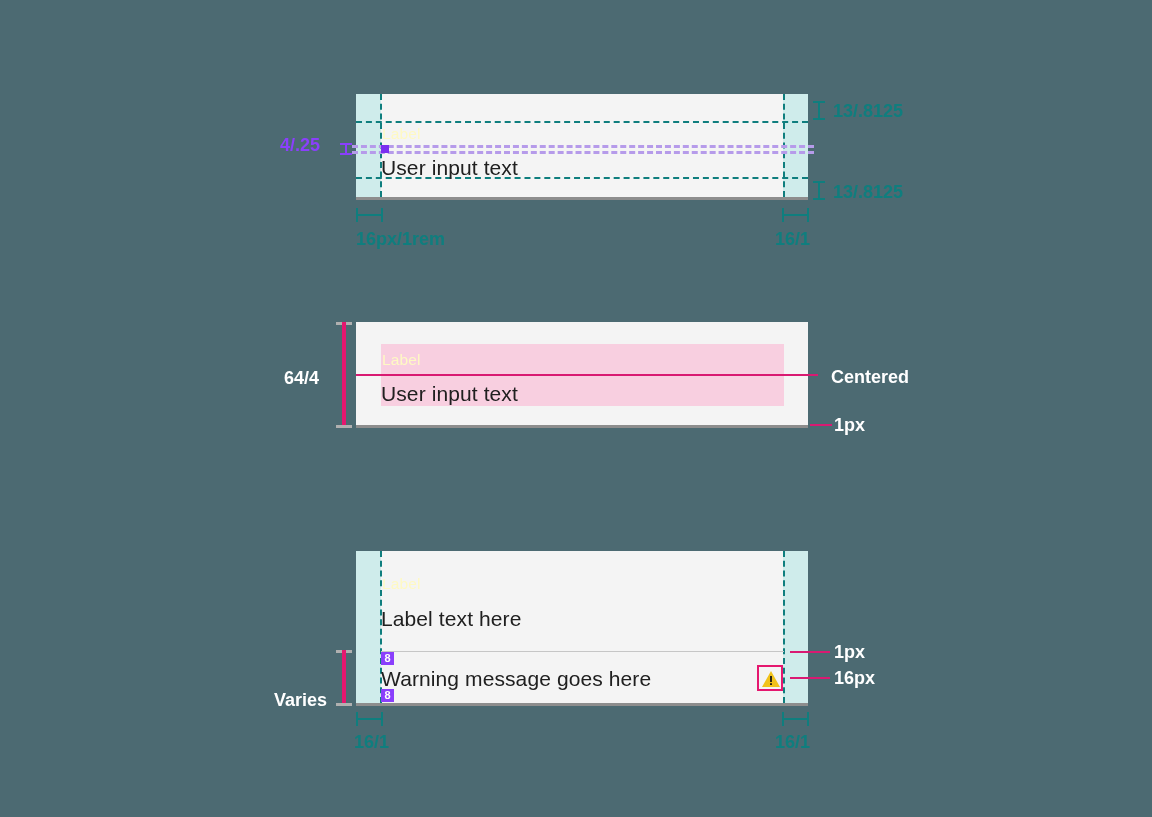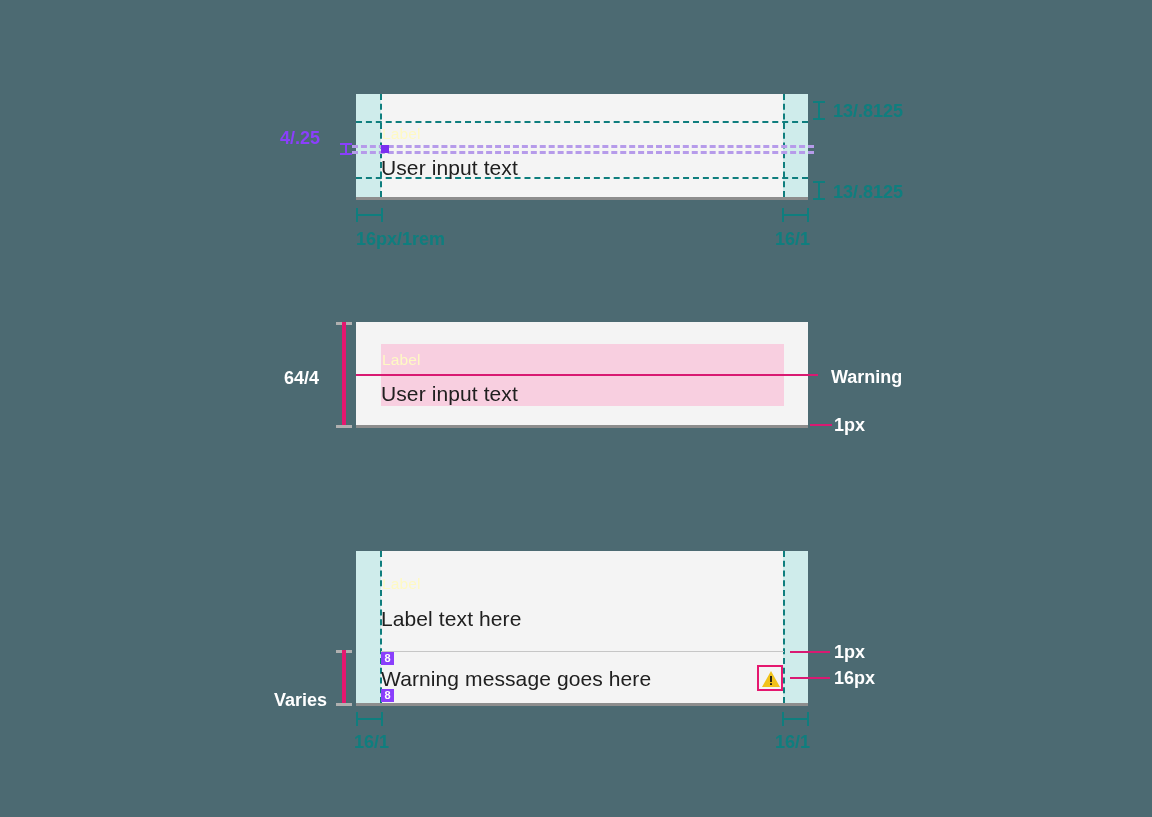--- a/index.html
+++ b/index.html
@@ -235,21 +235,21 @@
 
     <div class="purple-hdash" style="left:352px; top:145px; width:462px;"></div>
     <div class="purple-hdash" style="left:352px; top:151px; width:462px;"></div>
     <div class="purple-marker" style="left:381px; top:145px; width:8px; height:8px;"></div>
 
     <div class="purple-ibeam" style="left:340px; top:143px; height:12px;">
       <i class="top"></i>
         <s></s>
         <i class="bot"></i>
     </div>
-    <span class="purple-text" style="left:280px; top:129px;">4/.25</span>
+    <span class="purple-text" style="left:280px; top:136px;">4/.25</span>
 
     <div class="ibeam-v" style="left:813px; top:101px; height:19px;">
       <i class="top"></i>
         <s></s>
         <i class="bot"></i>
     </div>
     <span class="teal-text" style="left:833px; top:102px;">13/.8125</span>
 
     <div class="ibeam-v" style="left:813px; top:181px; height:19px;">
       <i class="top"></i>
@@ -277,21 +277,21 @@
 
     <div class="card" style="left:356px; top:322px; width:452px; height:103px;"></div>
     <div class="card-underline" style="left:356px; top:425px; width:452px; height:3px;"></div>
 
     <div class="pink-fill" style="left:381px; top:344px; width:403px; height:62px;"></div>
 
     <span class="field-label" style="left:382px; top:352px;">Label</span>
     <span class="field-value" style="left:381px; top:383px;">User input text</span>
 
     <div class="mag-line" style="left:356px; top:374px; width:462px; height:2px;"></div>
-    <span class="mag-text" style="left:831px; top:368px;">Warning</span>
+    <span class="mag-text" style="left:831px; top:368px;">Centered</span>
 
     <div class="mag-bracket" style="left:338px; top:322px; height:106px;">
       <i class="top"></i>
         <s></s>
         <i class="bot"></i>
     </div>
     <span class="mag-text" style="left:284px; top:369px;">64/4</span>
 
     <div class="mag-line" style="left:810px; top:424px; width:22px; height:2px;"></div>
     <span class="mag-text" style="left:834px; top:416px;">1px</span>

